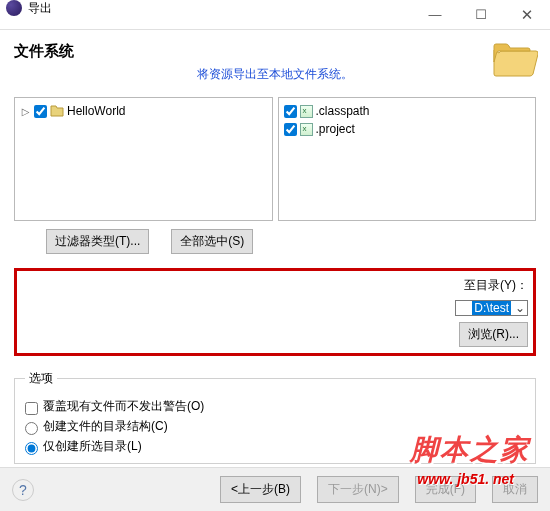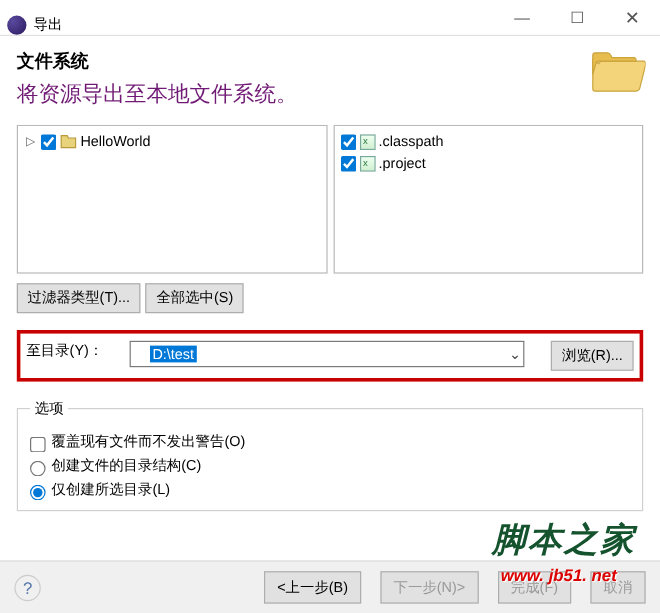--- a/index.html
+++ b/index.html
@@ -1,51 +1,51 @@
 <!DOCTYPE html>
 <html><head>
 <meta charset="utf-8">
 <style>
 * { box-sizing: border-box; margin: 0; padding: 0; }
 body { font-family: "Microsoft YaHei", Arial, sans-serif; font-size: 12px; background: #fff; color: #000; width: 550px; height: 511px; overflow: hidden; position: relative; }
-.titlebar { height: 30px; display: flex; align-items: flex-end; padding: 0 0 0 6px; border-bottom: 1px solid #e0e0e0; }
+.titlebar { height: 30px; display: flex; align-items: flex-start; padding: 0 0 0 6px; border-bottom: 1px solid #e0e0e0; }
 .titlebar .icon { width: 16px; height: 16px; border-radius: 50%; background: radial-gradient(circle at 30% 30%, #5a4a9e, #2a1a5e); margin-right: 6px; }
 .titlebar .title { flex: 1; }
 .winbtn { width: 46px; height: 29px; display: flex; align-items: center; justify-content: center; color: #555; font-size: 13px; }
 .winbtn.close { font-size: 15px; }
 .header { position: relative; padding: 12px 14px 14px 14px; background: #fff; }
 .header h1 { font-size: 15px; font-weight: bold; margin-bottom: 5px; }
-.header .sub { font-size: 18px; color: #701a75; }
+.header .sub { font-size: 12px; color: #1d4ed8; text-align: center; }
 .header .foldericon { position: absolute; right: 12px; top: 8px; }
 .body { padding: 0 14px; }
 .trees { display: flex; gap: 5px; margin-bottom: 8px; }
 .tree { flex: 1; border: 1px solid #b9b9b9; height: 124px; padding: 4px 2px; background: #fff; overflow: auto; }
 .node { display: flex; align-items: center; height: 18px; padding: 0 3px; gap: 3px; }
 .exp { width: 11px; color: #666; font-size: 10px; text-align: center; }
 .node input[type=checkbox] { width: 13px; height: 13px; accent-color: #0078d7; }
 .projicon { width: 14px; height: 14px; }
 .fileicon { width: 13px; height: 13px; border: 1px solid #7a9; background: linear-gradient(to bottom,#eefff0,#d0f0d0); position: relative; }
 .fileicon .x { position: absolute; font-size: 8px; line-height: 8px; left: 2px; top: 1px; color: #2a7a40; }
-.actions { display: flex; gap: 4px; margin-bottom: 14px; }
+.actions { display: flex; gap: 22px; margin-bottom: 14px; margin-left: 32px; }
 .btn { border: 1px solid #adadad; background: #e1e1e1; padding: 3px 8px; font-size: 12px; cursor: pointer; font-family: inherit; }
-.highlight-row { border: 3px solid #c80000; padding: 6px 5px; display: flex; align-items: flex-start; gap: 22px; margin-bottom: 14px; }
+.highlight-row { border: 3px solid #c80000; padding: 6px 5px; display: flex; align-items: flex-end; gap: 6px; margin-bottom: 14px; flex-direction: column; }
 .highlight-row label { white-space: nowrap; }
 .combo { flex: 1; height: 22px; border: 1px solid #7a7a7a; position: relative; display: flex; align-items: center; padding: 0 16px; }
 .combo .sel { background: #0078d7; color: #fff; padding: 0px 2px; }
 .combo .arrow { position: absolute; right: 2px; color: #444; }
 .fieldset { border: 1px solid #d0d0d0; padding: 8px 10px 8px 10px; margin-bottom: 10px; }
 .fieldset legend { padding: 0 4px; font-size: 12px; }
 .opt { display: flex; align-items: flex-end; gap: 5px; height: 20px; }
 .opt input { accent-color: #0078d7; width: 13px; height: 13px; }
 .bottom { position: absolute; bottom: 0; left: 0; right: 0; height: 44px; border-top: 1px solid #ddd; display: flex; align-items: center; padding: 0 12px; background: #f0f0f0; }
 .help { width: 22px; height: 22px; border: 1px solid #ccc; border-radius: 50%; display: flex; align-items: center; justify-content: center; color: #5577aa; font-size: 14px; }
 .bottom .spacer { flex: 1; }
 .navbtn { border: 1px solid #adadad; background: #e1e1e1; padding: 4px 10px; margin-left: 16px; font-size: 12px; cursor: pointer; font-family: inherit; }
 .navbtn.dis { color: #999; text-align: right; }
-.watermark1 { position: absolute; right: 20px; bottom: 42px; font-size: 28px; font-weight: bold; color: #14532d; font-style: italic; text-shadow: 2px 2px 0 #fff, -1px -1px 0 #fff; font-family: "KaiTi","STKaiti",serif; letter-spacing: 2px; pointer-events: none; }
+.watermark1 { position: absolute; right: 20px; bottom: 42px; font-size: 28px; font-weight: bold; color: #ef4444; font-style: italic; text-shadow: 2px 2px 0 #fff, -1px -1px 0 #fff; font-family: "KaiTi","STKaiti",serif; letter-spacing: 2px; pointer-events: none; }
 .watermark2 { position: absolute; right: 36px; bottom: 24px; font-size: 14px; color: #d00; font-style: italic; font-weight: bold; text-shadow: 1px 1px 0 #fff; pointer-events: none; }
 </style>
 </head>
 <body>
 
 <div class="titlebar">
   <span class="icon"></span>
   <span class="title">导出</span>
   <div class="winbtn">—</div>
   <div class="winbtn">☐</div>

